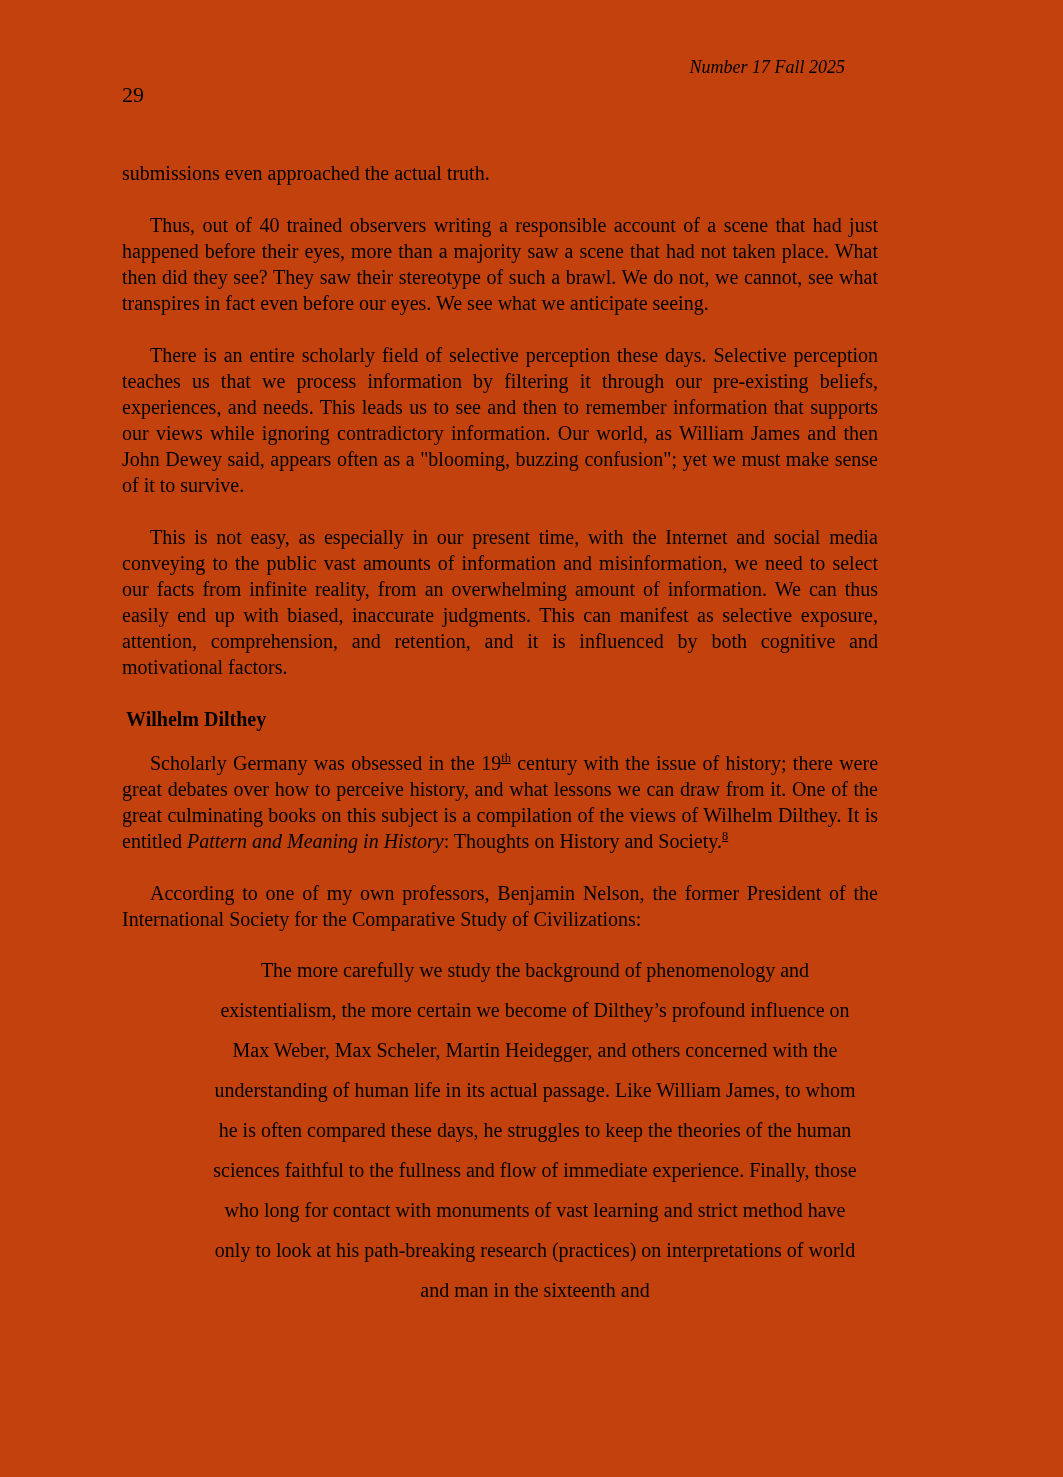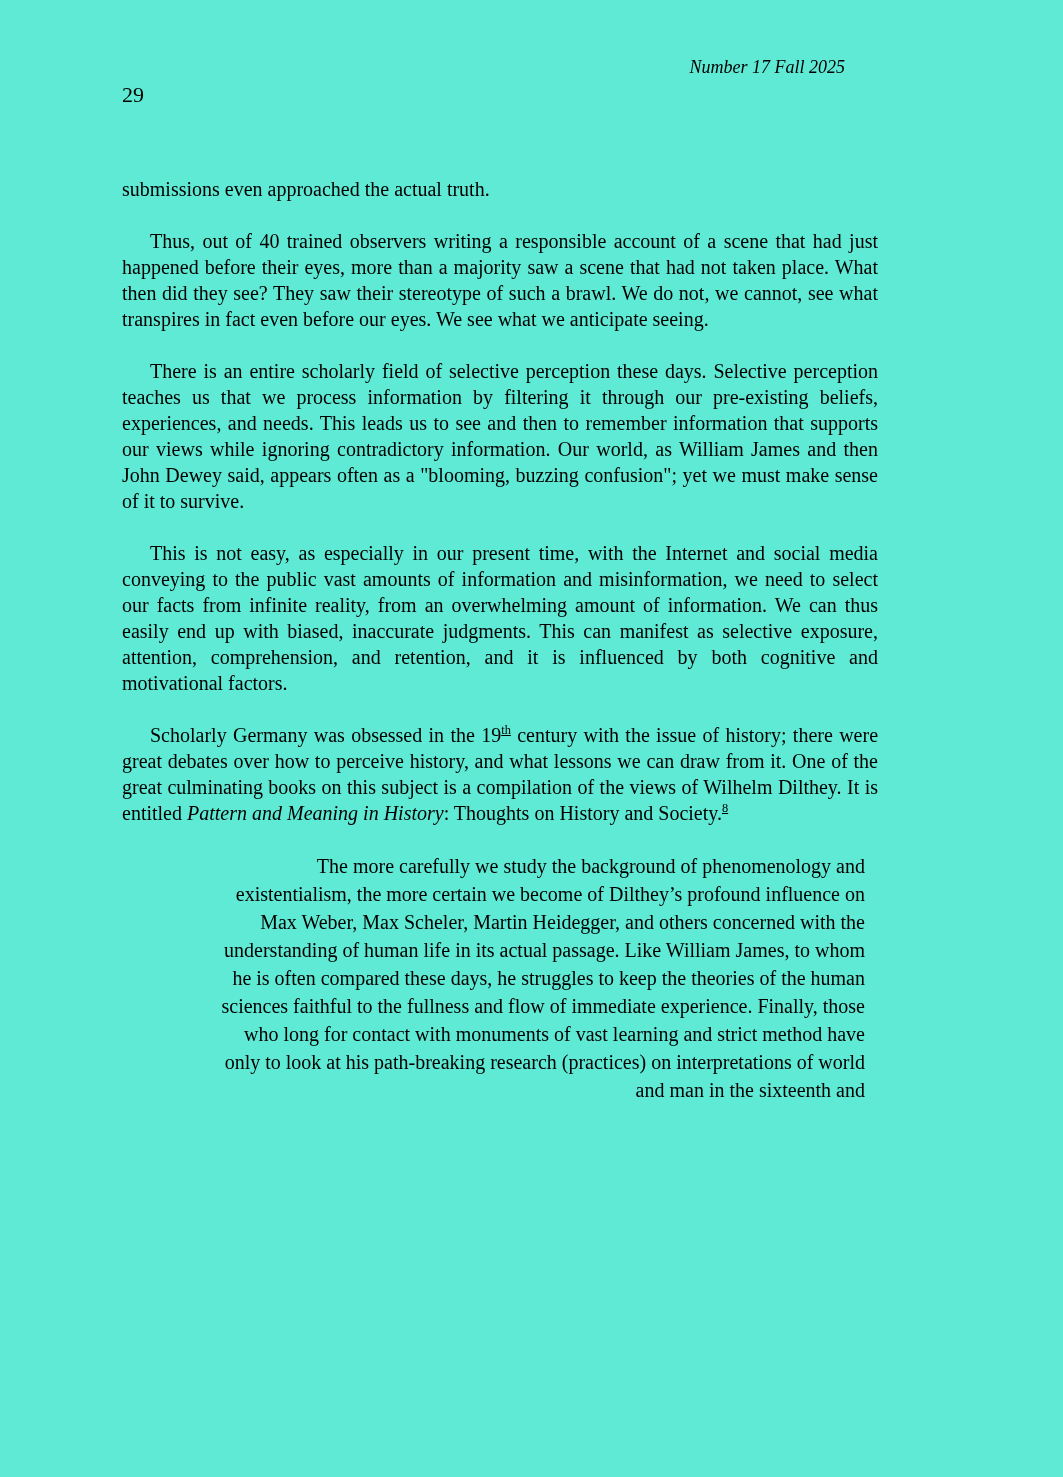--- a/index.html
+++ b/index.html
@@ -1,20 +1,20 @@
 <!DOCTYPE html>
 <html><head>
 <meta charset="utf-8">
 <style>
   html, body { margin: 0; padding: 0; background: #ffffff; }
   .page {
     position: relative;
     width: 1063px;
     height: 1477px;
-    background: #5eead4;
+    background: #c2410c;
     font-family: "Liberation Serif", serif;
     color: #000000;
     overflow: hidden;
   }
   .running-header {
     position: absolute;
     top: 56px;
     left: 0;
     right: 218px;
     text-align: right;
@@ -24,21 +24,21 @@
   }
   .page-num {
     position: absolute;
     top: 82px;
     left: 122px;
     font-size: 22px;
     line-height: 26px;
   }
   .main {
     position: absolute;
-    top: 176px;
+    top: 160px;
     left: 122px;
     width: 756px;
     font-size: 20px;
     line-height: 26px;
   }
   .main p {
     margin: 0 0 26px 0;
     text-align: justify;
     text-indent: 28px;
   }
@@ -47,22 +47,22 @@
   .section-heading {
     font-size: 20px;
     font-weight: bold;
     margin: 0 0 18px 0;
     padding-left: 4px;
     line-height: 26px;
   }
   .quote {
     margin: 0 0 0 83px;
     width: 660px;
-    line-height: 28px;
-    text-align: right;
+    line-height: 40px;
+    text-align: center;
   }
   .doc-link {
     color: #000000;
     text-decoration: underline;
     cursor: pointer;
   }
   .sup {
     font-size: 0.62em;
     vertical-align: super;
     line-height: 0;
@@ -83,20 +83,22 @@
 
     <p class="continuation">submissions even approached the actual truth.</p>
 
     <p>Thus, out of 40 trained observers writing a responsible account of a scene that had just happened before their eyes, more than a majority saw a scene that had not taken place. What then did they see? They saw their stereotype of such a brawl. We do not, we cannot, see what transpires in fact even before our eyes. We see what we anticipate seeing.</p>
 
     <p>There is an entire scholarly field of selective perception these days. Selective perception teaches us that we process information by filtering it through our pre-existing beliefs, experiences, and needs. This leads us to see and then to remember information that supports our views while ignoring contradictory information. Our world, as William James and then John Dewey said, appears often as a "blooming, buzzing confusion"; yet we must make sense of it to survive.</p>
 
     <p>This is not easy, as especially in our present time, with the Internet and social media conveying to the public vast amounts of information and misinformation, we need to select our facts from infinite reality, from an overwhelming amount of information. We can thus easily end up with biased, inaccurate judgments. This can manifest as selective exposure, attention, comprehension, and retention, and it is influenced by both cognitive and motivational factors.</p>
 
 
+    <h2 class="section-heading">Wilhelm Dilthey</h2>
 
     <p><span>Scholarly Germany was obsessed in the 19</span><span class="sup">th</span><span> century with the issue of history; there were great debates over how to perceive history, and what lessons we can draw from it. One of the great culminating books on this subject is a compilation of the views of Wilhelm Dilthey. It is entitled </span><span class="italic">Pattern and Meaning in History</span><span>: Thoughts on History and Society.</span><span class="sup">8</span></p>
 
+    <p class="tight">According to one of my own professors, Benjamin Nelson, the former President of the International Society for the Comparative Study of Civilizations:</p>
 
     <div class="quote">The more carefully we study the background of phenomenology and existentialism, the more certain we become of Dilthey’s profound influence on Max Weber, Max Scheler, Martin Heidegger, and others concerned with the understanding of human life in its actual passage. Like William James, to whom he is often compared these days, he struggles to keep the theories of the human sciences faithful to the fullness and flow of immediate experience. Finally, those who long for contact with monuments of vast learning and strict method have only to look at his path-breaking research (practices) on interpretations of world and man in the sixteenth and</div>
 
   </div>
 </div>
 
 </body></html>

